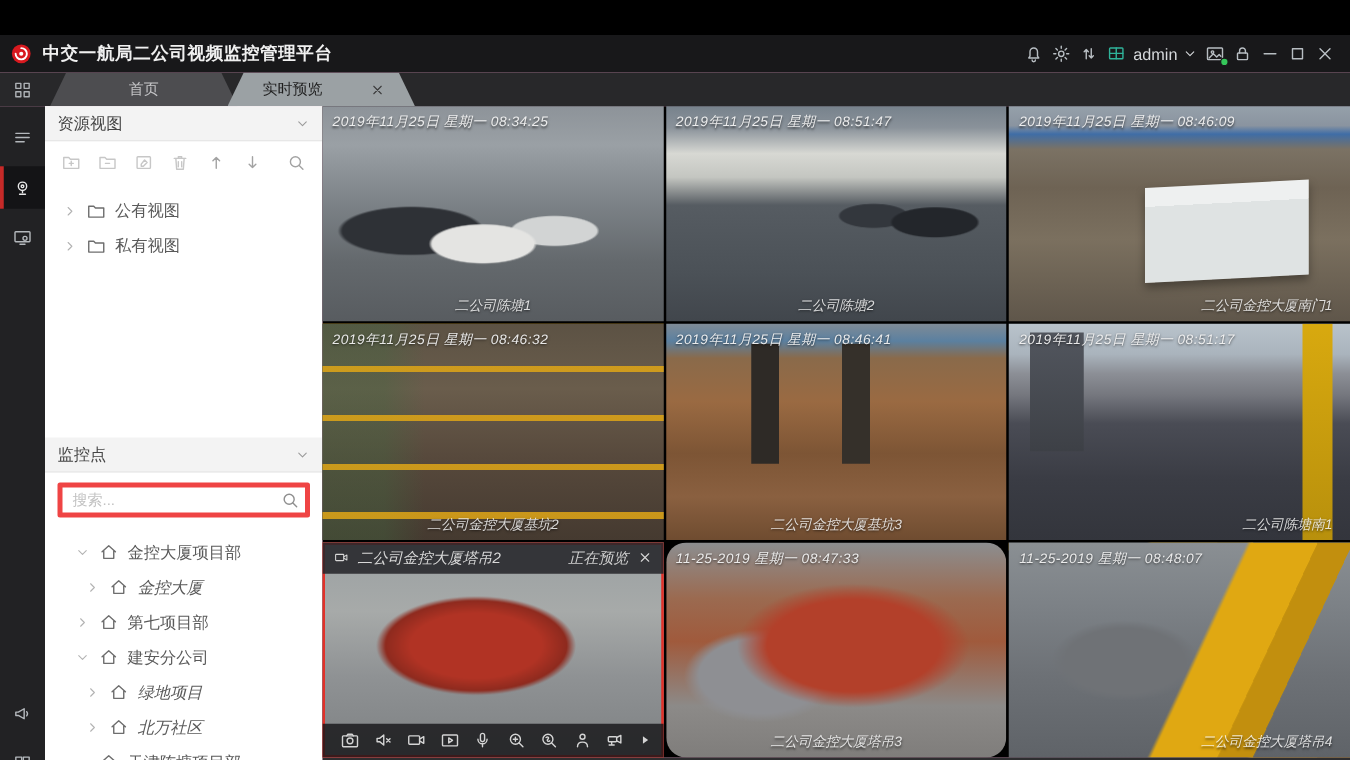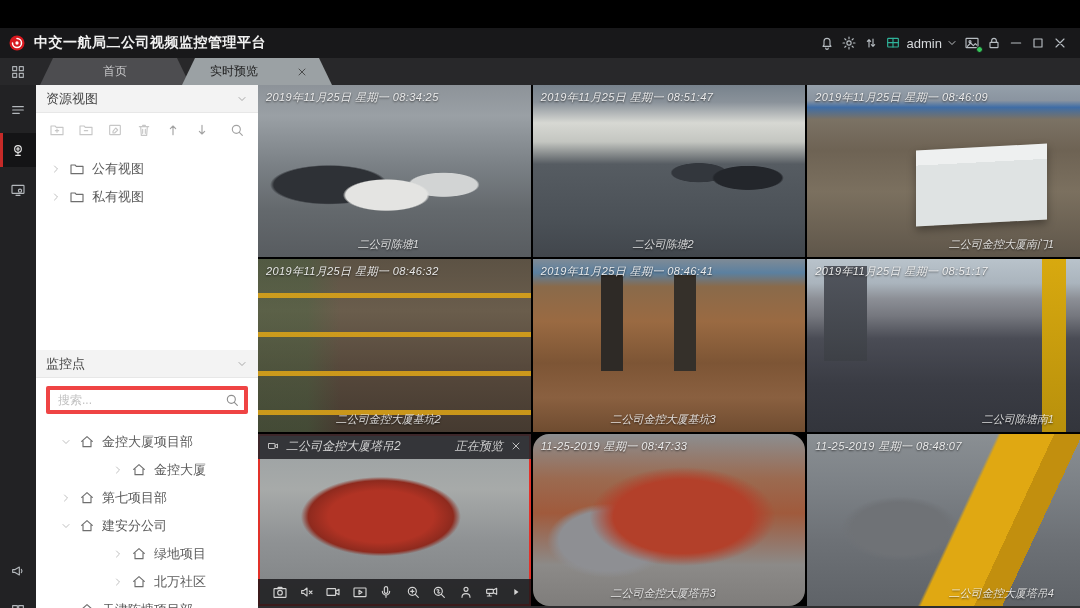--- a/index.html
+++ b/index.html
@@ -50,42 +50,42 @@
   .sidebar { width:222px; background:#ffffff; display:flex; flex-direction:column; font-size:13px; color:#555; flex:none; }
   .panel-head { height:28px; flex:none; background:#f3f3f3; border-bottom:1px solid #e7e7e7;
     display:flex; align-items:center; padding:0 10px; color:#454545; }
   .panel-head .chev { margin-left:auto; color:#9a9a9a; }
   .res-toolbar { height:34px; flex:none; display:flex; align-items:center; gap:13px; padding:0 13px; color:#c7c7c7; }
   .res-toolbar .dark { color:#a3a3a3; }
   .res-tree { height:203px; flex:none; padding-top:8px; }
   .tree-row { height:28px; display:flex; align-items:center; gap:7px; cursor:pointer; color:#5a5a5a; }
   .tree-row .chev { color:#b3b3b3; }
   .tree-row .node-ic { color:#6e6e6e; }
-  .pl14 { padding-left:14px; } .pl24 { padding-left:24px; } .pl52 { padding-left:76px; }
+  .pl14 { padding-left:14px; } .pl24 { padding-left:24px; } .pl52 { padding-left:32px;font-style:italic; }
   .searchwrap { height:44px; flex:none; padding:8px 10px; position:relative; }
   .searchwrap input { width:100%; height:28px; border:4px solid #ef4444; border-radius:2px;
     padding:0 30px 0 8px; font-size:12px; color:#333; outline:none; }
   .searchwrap input::placeholder { color:#c2c2c2; }
   .searchwrap .mag { position:absolute; right:18px; top:14px; color:#8f8f8f; }
   .mon-tree { flex:1; min-height:0; overflow:hidden; padding-top:6px; }
   .side-tabs { height:28px; flex:none; border-top:4px solid #b91c1c; background:#fafafa;
     display:flex; align-items:center; padding:12px 12px; gap:22px; font-size:13px; }
   .side-tab { height:100%; display:flex; align-items:center; color:#9a9a9a; cursor:pointer; }
   .side-tab.active { color:#333; box-shadow:inset 0 -3px 0 #3f3f3f; font-weight:bold; }
   .side-tabs .chev { margin-left:auto; color:#9a9a9a; }
 
   
   .content { flex:1; display:flex; flex-direction:column; min-width:0; }
   .grid { flex:1; min-height:0; display:grid; grid-template-columns:repeat(3,1fr);
     grid-template-rows:repeat(3,1fr); gap:2px; background:#000; }
   .cell { position:relative; overflow:hidden; background:#111;font-style:italic; }
   .cell.active { outline:2px solid #e23129; outline-offset:-2px; }
   .ts { position:absolute; top:5px; left:8px; z-index:3; font-size:11px; letter-spacing:.4px;
     color:rgba(246,246,246,.92); text-shadow:0 1px 2px rgba(0,0,0,.65); white-space:nowrap; }
-  .cam { position:absolute; bottom:5px; left:0; right:12px; z-index:3; text-align:center; font-size:11px;
+  .cam { position:absolute; bottom:5px; left:0; right:0; z-index:3; text-align:center; font-size:11px;
     color:rgba(255,255,255,.82); text-shadow:0 1px 2px rgba(0,0,0,.65); }
   .cam.right { text-align:right; padding-right:14px; }
   .cell-head { position:absolute; top:0; left:0; right:0; height:25px; z-index:4;
     background:rgba(38,38,42,.88); display:flex; align-items:center; gap:7px; padding:0 9px; color:#d8d8d8; }
   .cell-head .name { font-size:12px; }
   .cell-head .status { margin-left:auto; font-size:12px; color:#cfcfcf; }
   .cell-tools { position:absolute; bottom:0; left:0; right:0; height:27px; z-index:4;
     background:rgba(22,22,25,.82); display:flex; align-items:center; padding:0 10px 0 14px;
     justify-content:space-between; color:#d4d4d4; }
 

